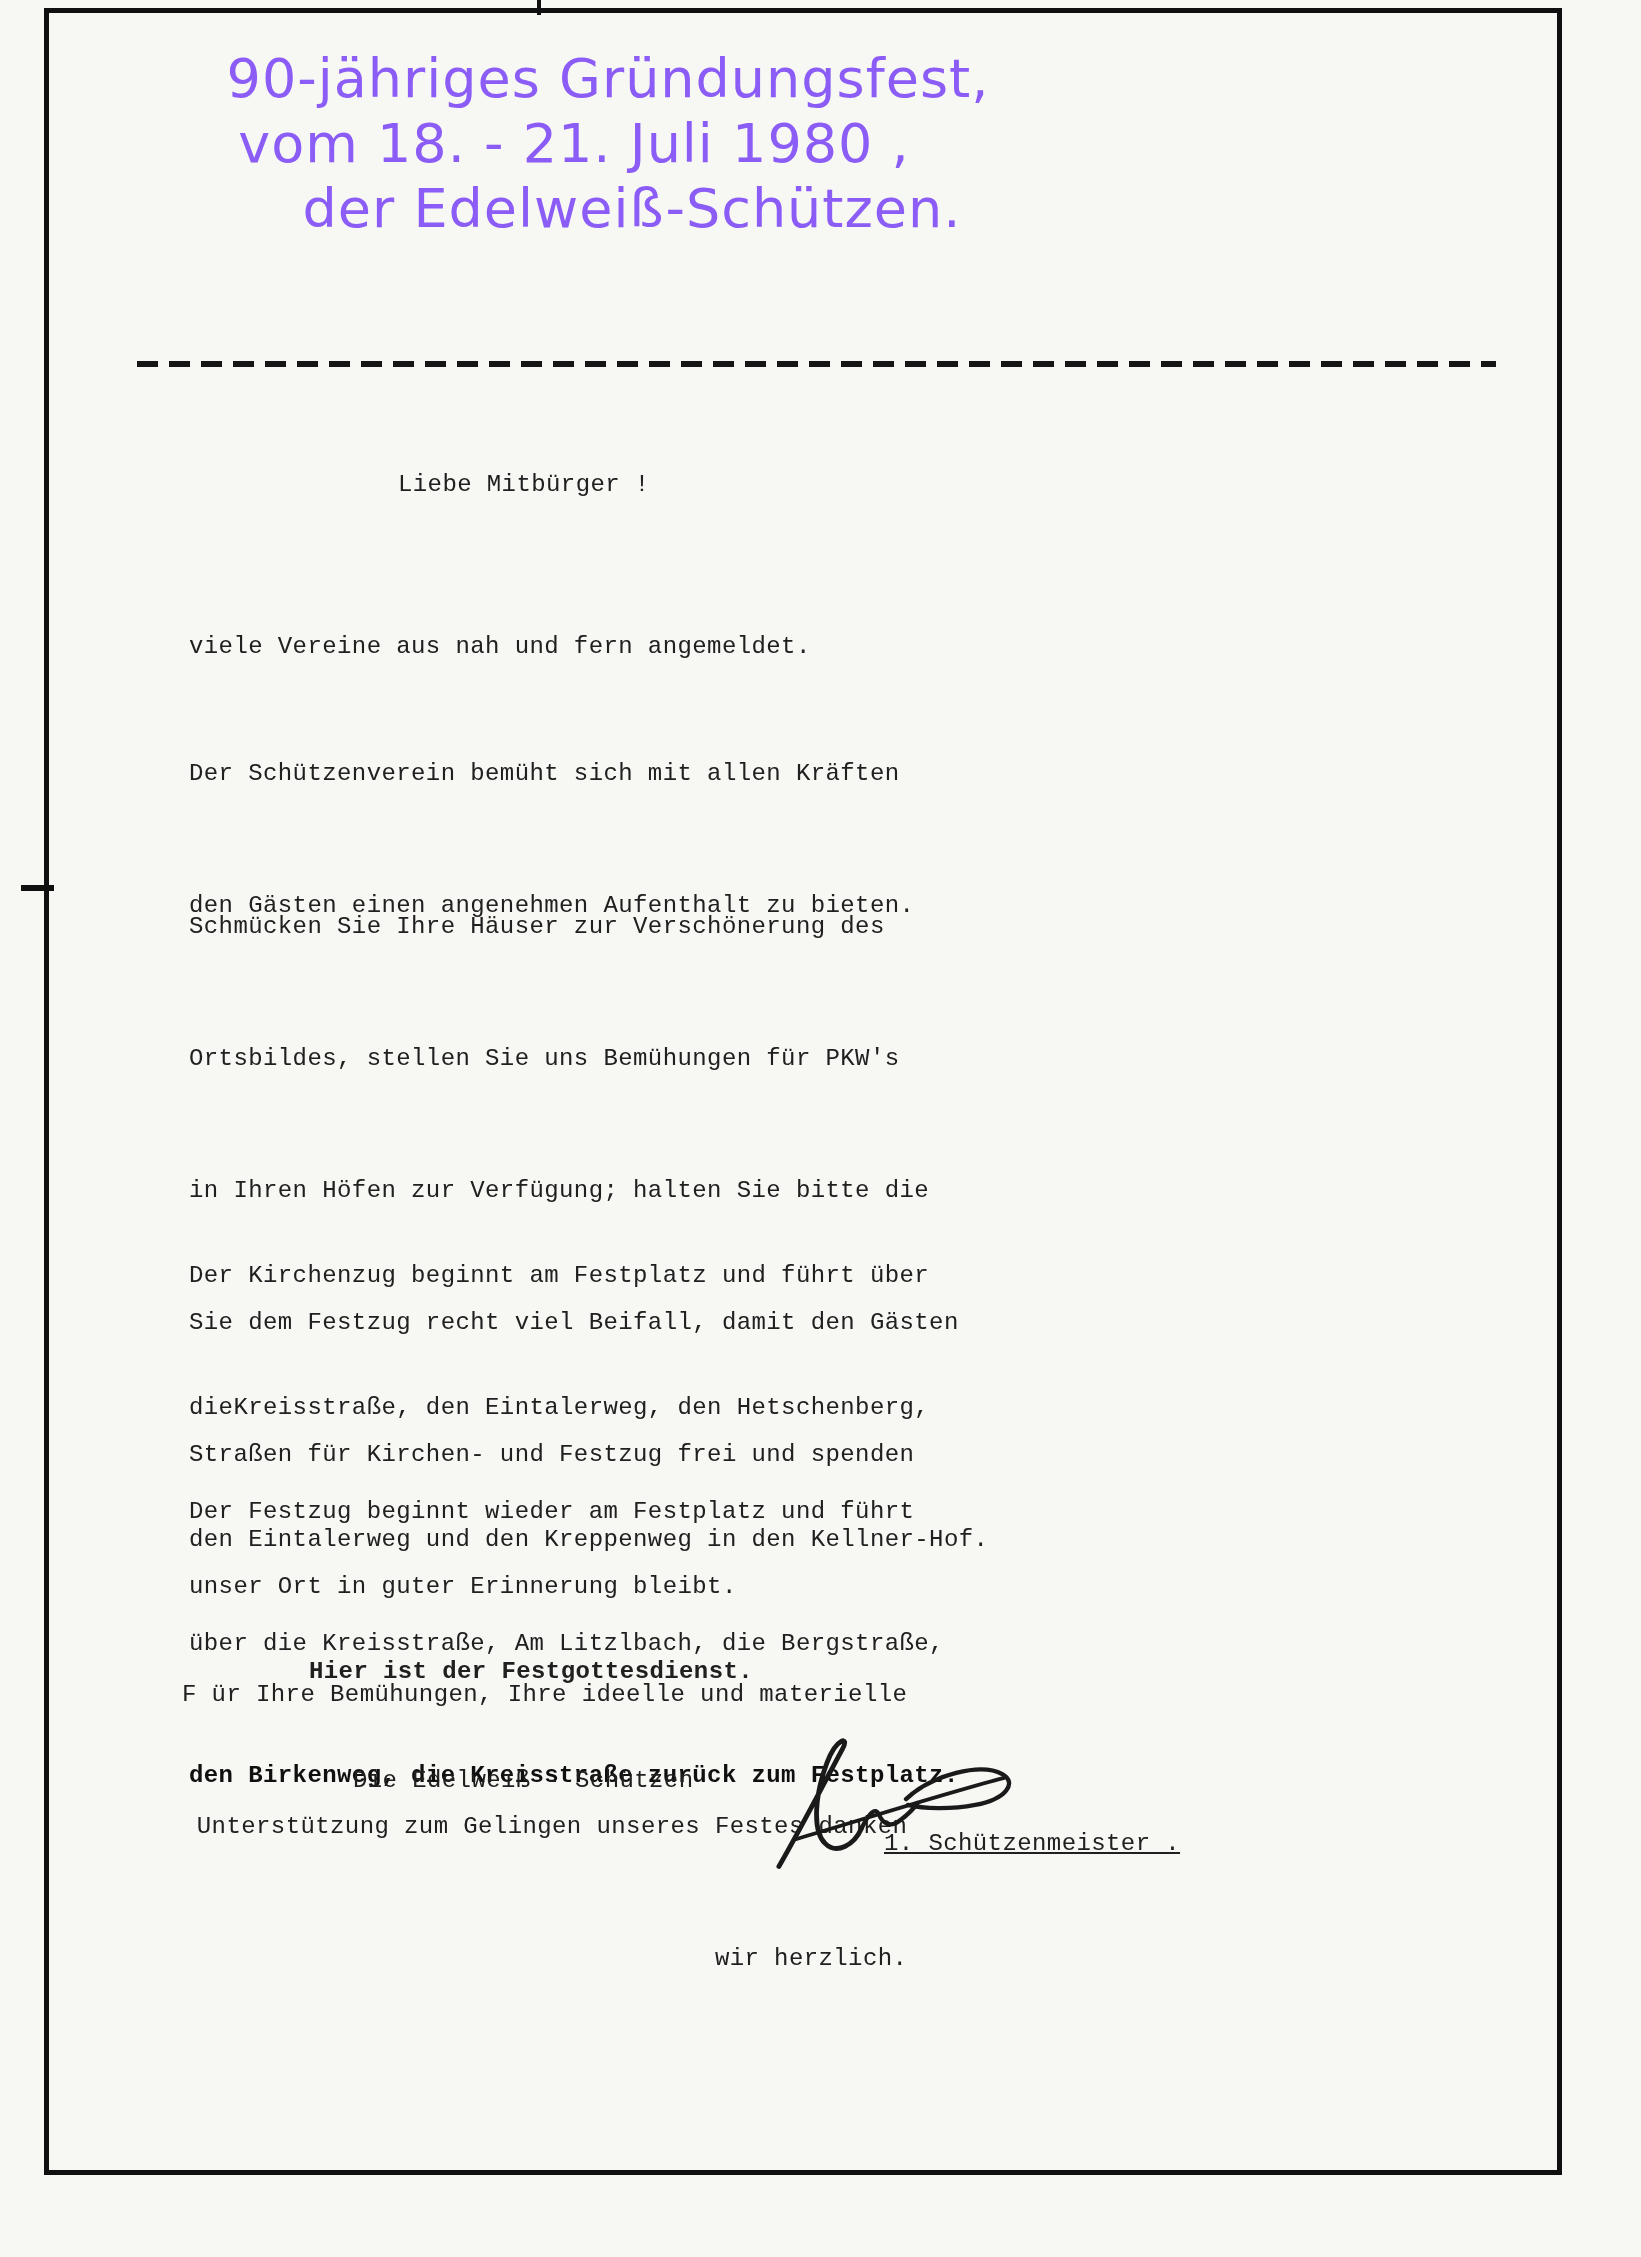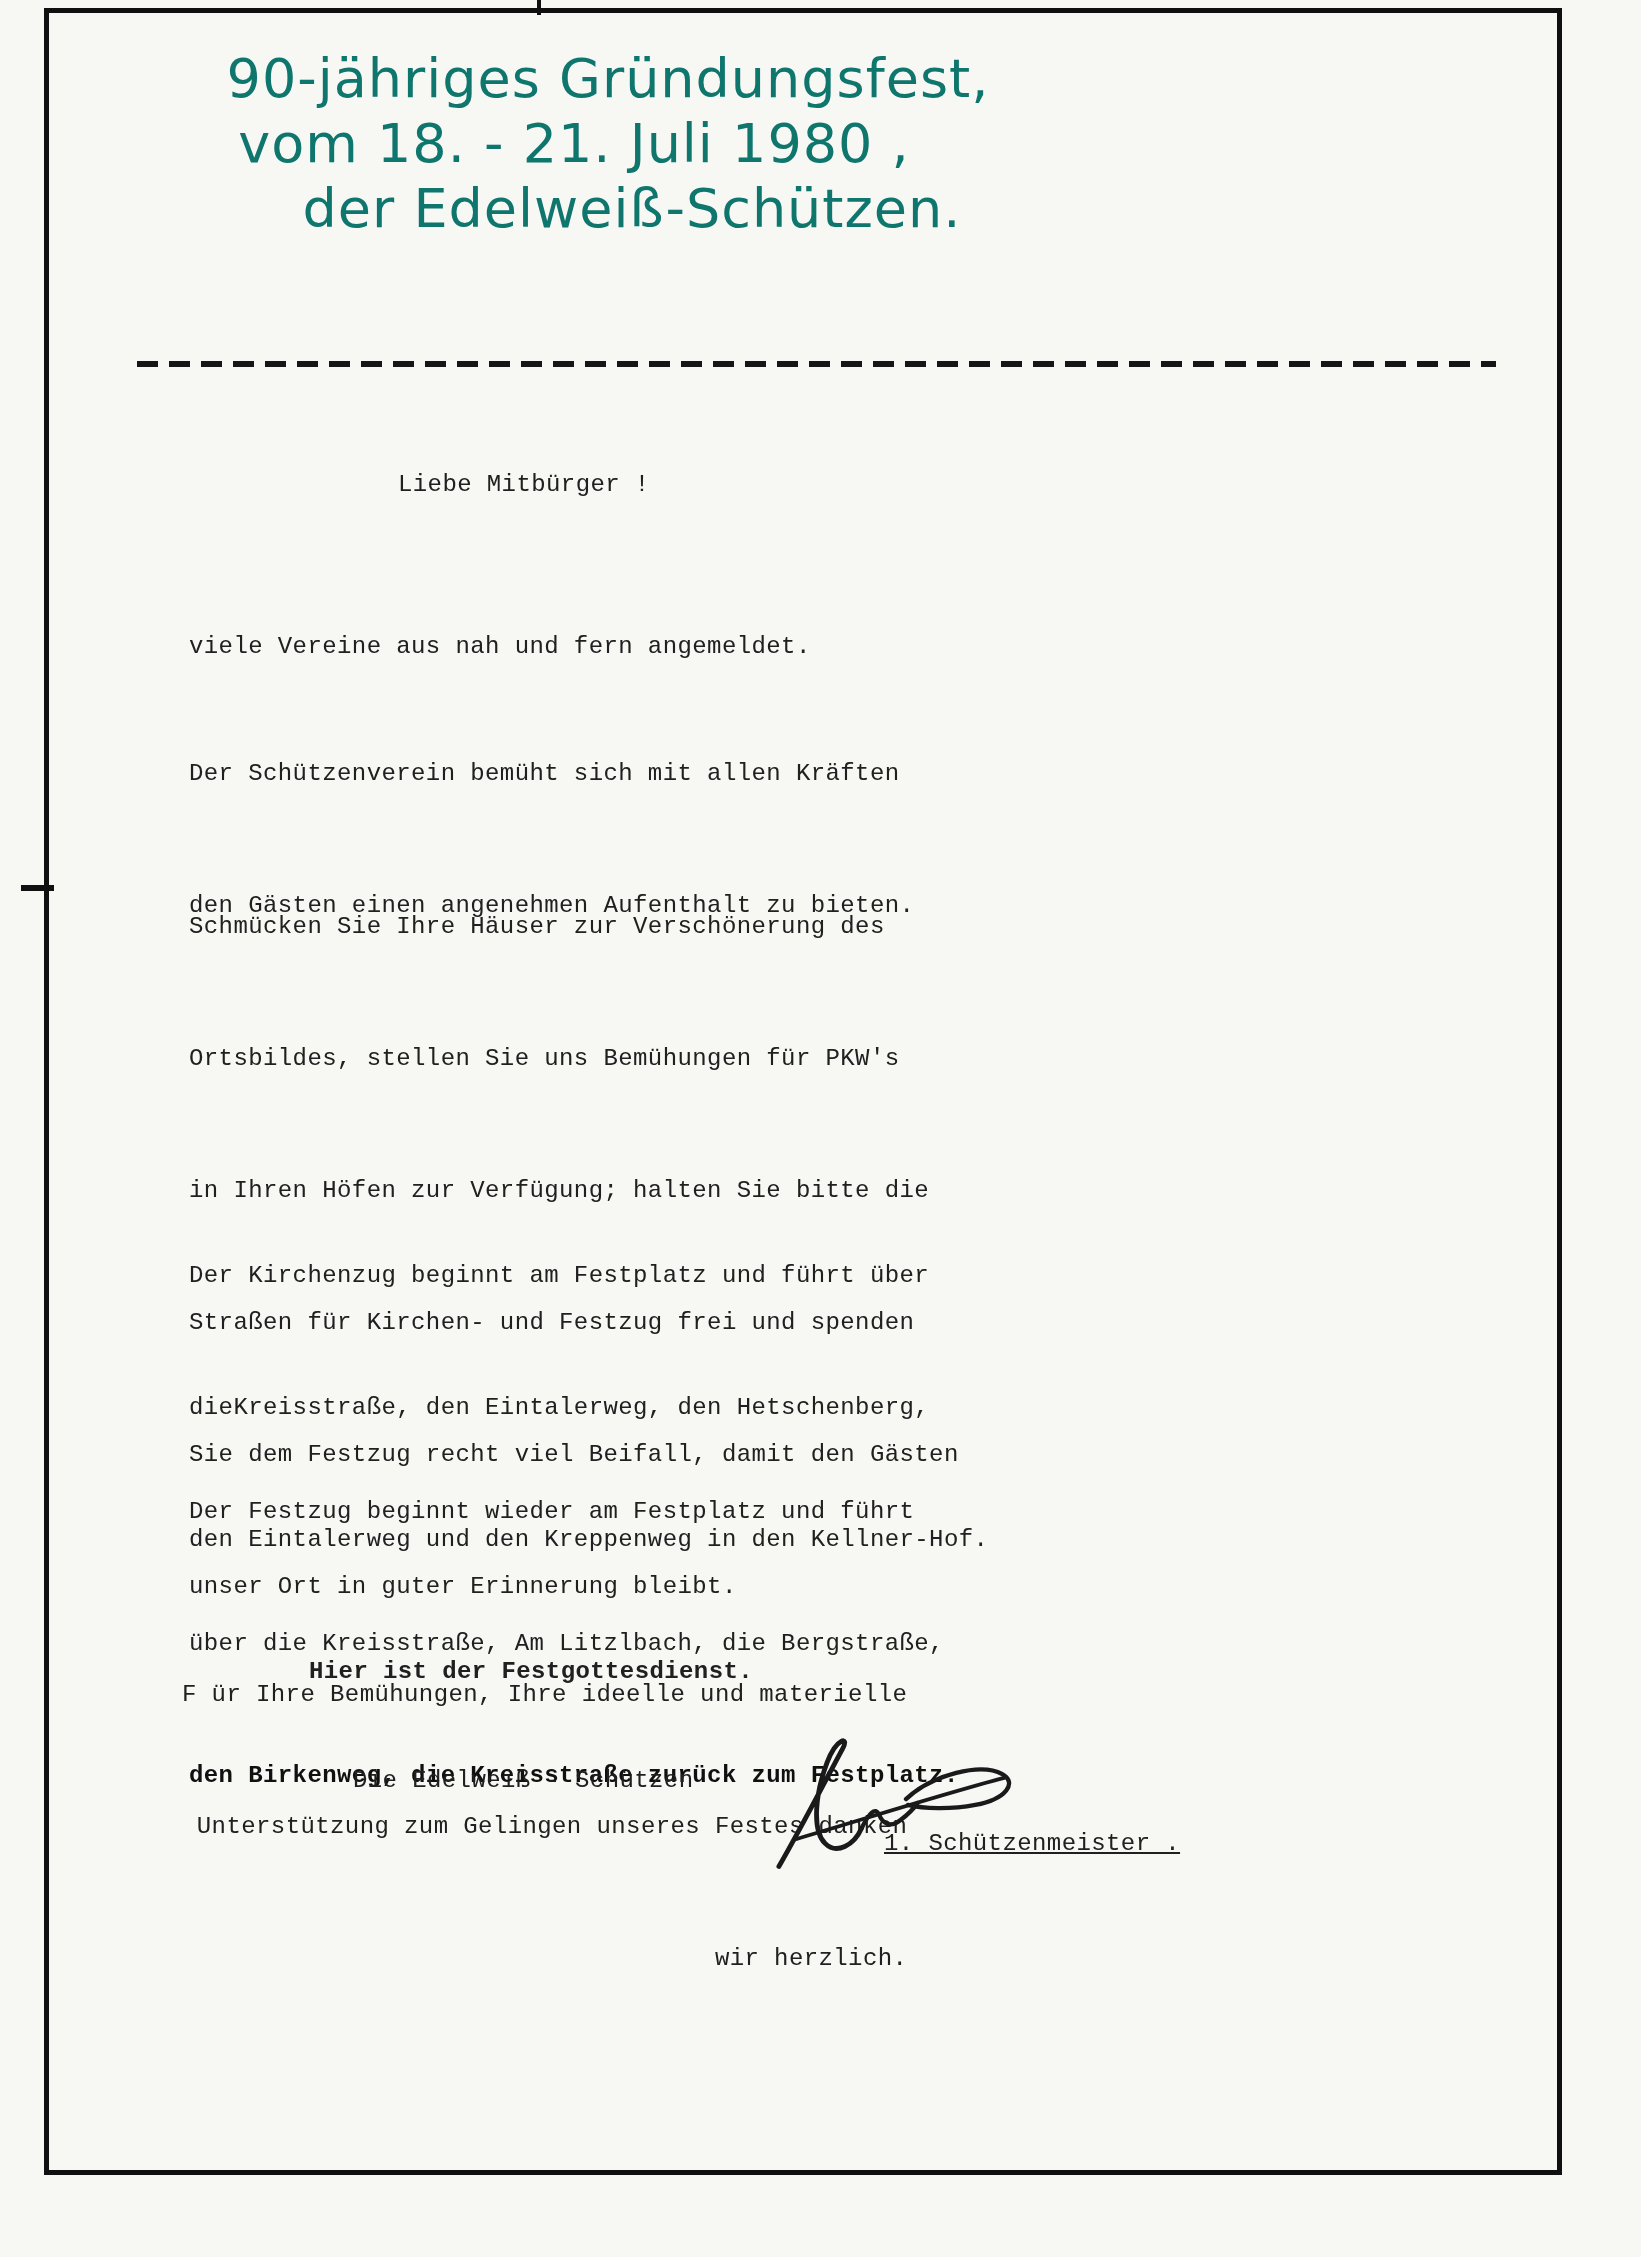--- a/index.html
+++ b/index.html
@@ -36,21 +36,21 @@
   .title {
     position: absolute;
     left: 135px; top: 46px;
     width: 946px;
     text-align: center;
     font-family: "DejaVu Sans", "Liberation Sans", sans-serif;
     font-size: 54px;
     line-height: 65px;
     font-weight: 500;
     letter-spacing: 1px;
-    color: #0f766e;
+    color: #8b5cf6;
   }
   .title .t2 { padding-right: 68px; }
   .title .t3 { padding-left: 48px; }
   .separator {
     position: absolute;
     left: 137px; top: 361px;
     width: 1359px; height: 5.8px;
     background: repeating-linear-gradient(90deg, #161616 0 21px, transparent 21px 32px);
   }
   .tw {
@@ -104,22 +104,22 @@
 
   <div class="tw p1">
     <div>Der Schützenverein bemüht sich mit allen Kräften</div>
     <div>den Gästen einen angenehmen Aufenthalt zu bieten.</div>
   </div>
 
   <div class="tw p2">
     <div>Schmücken Sie Ihre Häuser zur Verschönerung des</div>
     <div>Ortsbildes, stellen Sie uns Bemühungen für PKW's</div>
     <div>in Ihren Höfen zur Verfügung; halten Sie bitte die</div>
+    <div>Sie dem Festzug recht viel Beifall, damit den Gästen</div>
     <div>Straßen für Kirchen- und Festzug frei und spenden</div>
-    <div>Sie dem Festzug recht viel Beifall, damit den Gästen</div>
     <div>unser Ort in guter Erinnerung bleibt.</div>
   </div>
 
   <div class="tw p3">
     <div>Der Kirchenzug beginnt am Festplatz und führt über</div>
     <div>dieKreisstraße, den Eintalerweg, den Hetschenberg,</div>
     <div>den Eintalerweg und den Kreppenweg in den Kellner-Hof.</div>
     <div class="indent-124">Hier ist der Festgottesdienst.</div>
   </div>
 

